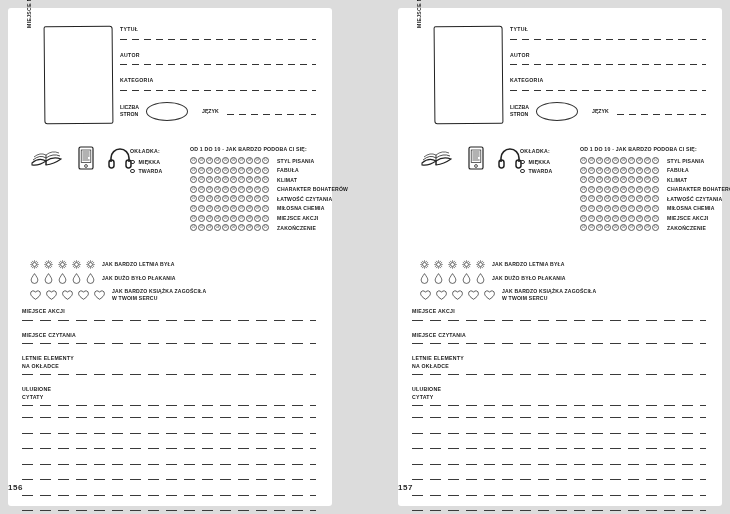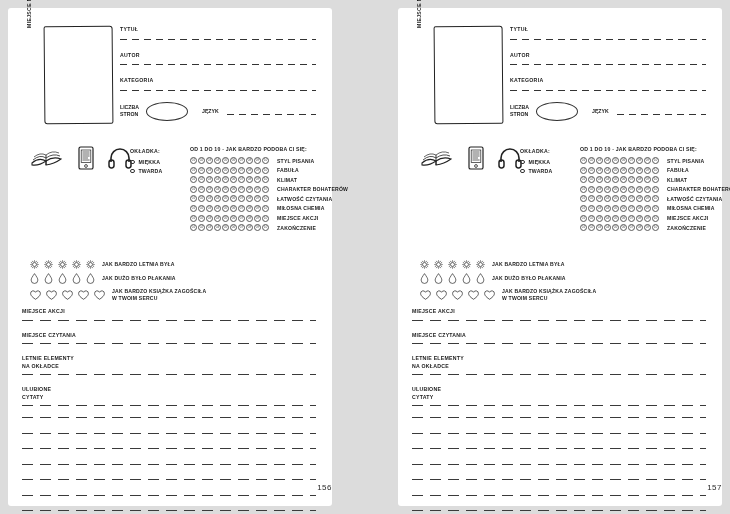--- a/index.html
+++ b/index.html
@@ -202,23 +202,23 @@
     margin-bottom: 12px;
     background-image: repeating-linear-gradient(
         to right, #3a3a3a 0 11px, transparent 11px 18px);
   }
   .wline.tight { margin-bottom: 11px; }
   .freelines .wline { margin-bottom: 14.5px; }
 
   .pagenum {
     position: absolute;
     bottom: 14px; left: 0; right: 0;
-    text-align: right;
+    text-align: left;
     font-size: 8px;
-    font-weight: normal;
+    font-weight: bold;
     color: #2a2a2a;
     letter-spacing: .5px;
     margin-top: 47px;
   }
 
   svg { display:block; }
 </style>
 </head>
 <body>
 

